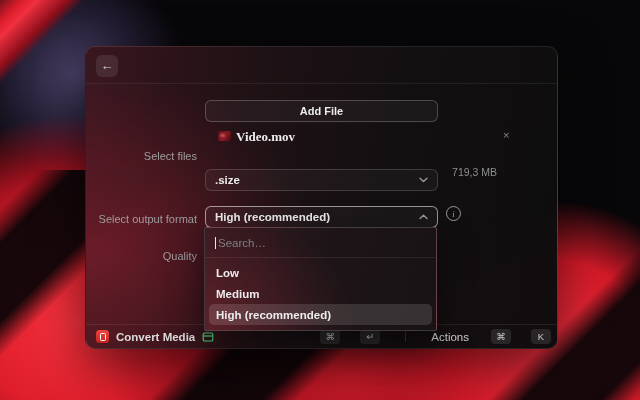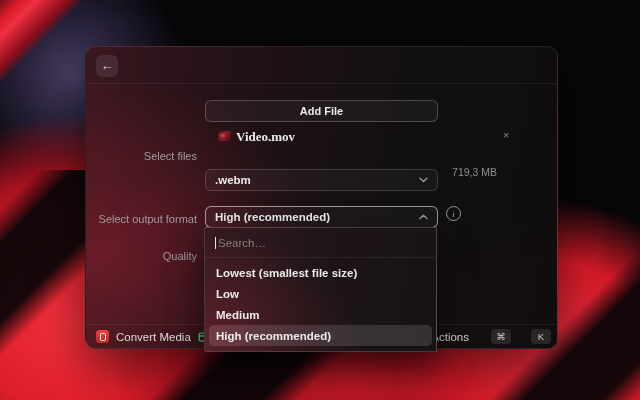--- a/index.html
+++ b/index.html
@@ -80,21 +80,21 @@
   .dd-option.selected{background:rgba(255,255,255,.13);}
 
   
   .m-footer{position:absolute;left:0;right:0;bottom:0;height:23px;
     border-top:1px solid rgba(255,255,255,.08);border-radius:0 0 10px 10px;}
   .f-left{position:absolute;left:10px;top:0;height:23px;display:flex;align-items:center;gap:7px;}
   .app-icon{width:13px;height:13px;border-radius:3.5px;position:relative;
     background:linear-gradient(180deg,#ef4540,#c3231f);}
   .app-icon span{position:absolute;left:3.5px;top:2.5px;width:4px;height:6px;
     border:1.2px solid #fff;border-radius:1.5px;}
-  .app-name{font-size:11.5px;font-weight:400;color:#dcdcdc;}
+  .app-name{font-size:11.5px;font-weight:700;color:#dcdcdc;}
   .f-right{position:absolute;right:6px;top:0;height:23px;display:flex;align-items:center;gap:20px;}
   .kbd{min-width:16px;height:15px;padding:0 2px;border-radius:4px;background:rgba(255,255,255,.1);
     color:#c9c9c9;font-size:9.5px;display:flex;align-items:center;justify-content:center;cursor:pointer;}
   .f-div{width:1px;height:11px;background:rgba(255,255,255,.16);margin:0 5px;}
   .actions-label{font-size:11.5px;font-weight:500;color:#cfcfcf;margin-right:2px;}
 </style>
 </head>
 <body>
 
 <div class="stage">
@@ -119,21 +119,21 @@
 
     <div class="file-row">
       <div class="file-thumb"></div>
       <div class="file-name">Video.mov</div>
       <div class="file-size">719,3 MB</div>
       <div class="file-remove">×</div>
     </div>
 
     <div class="label" style="top:166px;">Select output format</div>
     <div class="field" id="format-field">
-      <span>.webm</span>
+      <span>.size</span>
       <span class="chev">
         <svg width="9" height="6" viewBox="0 0 9 6">
             <polyline points="1,1.3 4.5,4.5 8,1.3" fill="none" stroke="#9a9a9a" stroke-width="1.4" stroke-linecap="round" stroke-linejoin="round"></polyline>
           </svg>
       </span>
     </div>
 
     <div class="label" style="top:203px;">Quality</div>
     <div class="field" id="quality-field">
       <span>High (recommended)</span>
@@ -167,20 +167,19 @@
     </div>
   </div>
 
   <div class="dropdown">
     <div class="dd-search">
       <div class="dd-caret"></div>
       <input class="dd-input" type="text" placeholder="Search…" style="">
     </div>
     <div class="dd-divider"></div>
     <div class="dd-options">
-      <div class="dd-option">Lowest (smallest file size)</div>
       <div class="dd-option">Low</div>
       <div class="dd-option">Medium</div>
       <div class="dd-option selected">High (recommended)</div>
     </div>
   </div>
 
 </div>
 
 </body></html>

